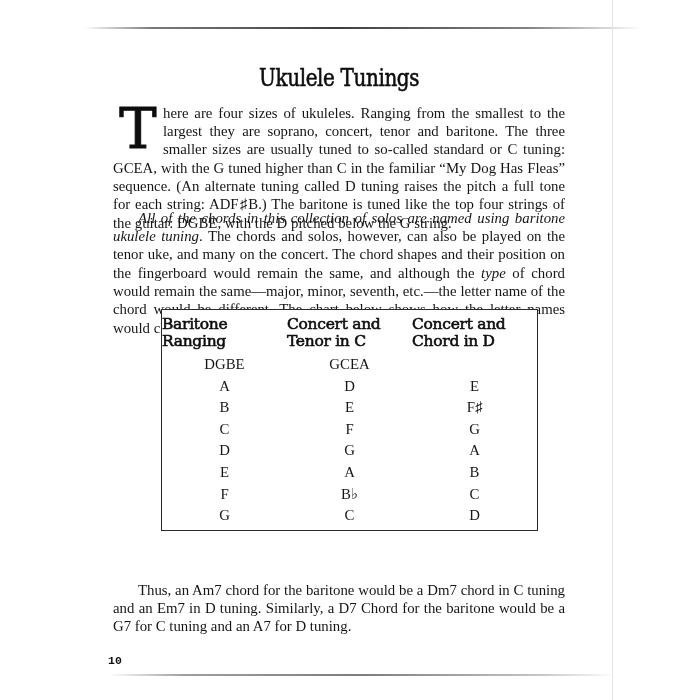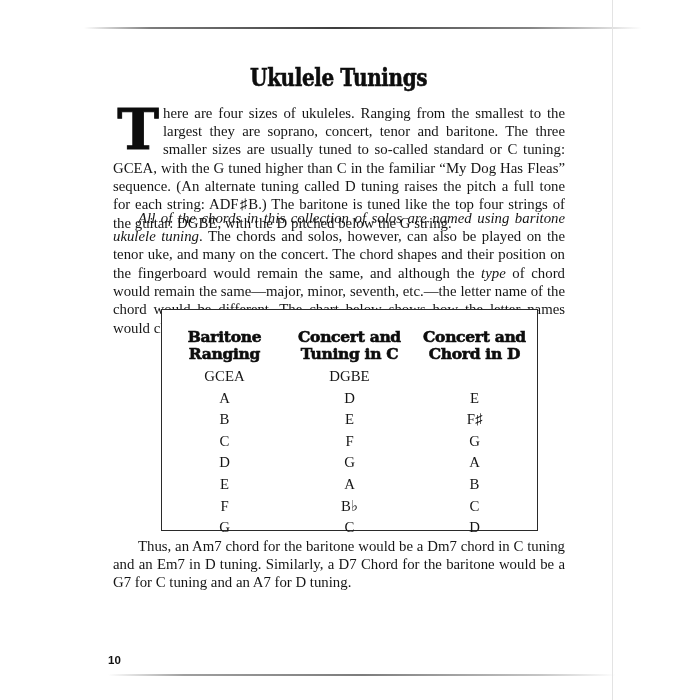--- a/index.html
+++ b/index.html
@@ -18,59 +18,59 @@
   .scan-line-bottom{
     position:absolute;top:674px;left:108px;width:508px;height:2px;border-radius:1px;
     background:linear-gradient(to right,
       rgba(160,160,160,0) 0%, rgba(135,135,135,.8) 15%,
       rgba(110,110,110,.9) 50%, rgba(150,150,150,.55) 85%, rgba(180,180,180,0) 100%);
   }
   .page-edge-right{
     position:absolute;top:0;left:612px;width:1px;height:700px;background:#e3e3e3;
   }
   .disp{
-    font-family:"DejaVu Serif",serif;font-weight:bold;
+    font-family:"DejaVu Serif",serif;font-weight:normal;
     -webkit-text-stroke:0.6px #0d0d0d;color:#0d0d0d;
   }
   .page-title{
     position:absolute;top:47px;left:113px;width:452px;
     text-align:center;font-size:25px;line-height:28px;letter-spacing:-0.5px;
   }
   .page-title .squeeze{display:inline-block;transform:scaleX(.8);transform-origin:50% 50%;}
   .para{
     position:absolute;left:113px;width:452px;
     font-size:14.8px;line-height:18.3px;text-align:justify;
   }
   #p1{top:89px;}
   #p2{top:194px;text-indent:25px;}
-  #p3{top:522px;text-indent:25px;}
+  #p3{top:566px;text-indent:25px;}
   .dropcap{
     float:left;width:50px;height:48px;
     font-size:56px;line-height:46px;text-align:center;
     -webkit-text-stroke:1px #0d0d0d;
     margin:2px 0 0 0;padding:0;
   }
   .ital{font-style:italic;}
   .chart-box{
     position:absolute;top:309px;left:161px;width:377px;height:222px;
     border:1.5px solid #2a2a2a;box-sizing:border-box;background:#fff;
   }
   .chart-headers{
     display:grid;grid-template-columns:repeat(3,1fr);
-    padding-top:6px;text-align:center;margin-top:12px;
+    padding-top:6px;
   }
   .chart-header div{font-size:15.5px;line-height:17px;letter-spacing:-0.3px;}
   .chart-rows{margin-top:4px;}
   .trow{
     display:grid;grid-template-columns:repeat(3,1fr);
     height:21.6px;line-height:21.6px;text-align:center;font-size:14.8px;
   }
   .page-number{
     position:absolute;top:654px;left:108px;
-    font-family:Liberation Sans, sans-serif;
+    font-family:Liberation Mono, monospace;
     font-weight:bold;font-size:11.5px;color:#111;
   }
 </style>
 </head>
 <body>
 
 <div class="scan-line-top"></div>
 <div class="scan-line-bottom"></div>
 <div class="page-edge-right"></div>
 
@@ -81,31 +81,31 @@
 <p class="para" id="p2"><span class="ital">All of the chords in this collection of solos are named using baritone ukulele tuning</span><span>. The chords and solos, however, can also be played on the tenor uke, and many on the concert. The chord shapes and their position on the fingerboard would remain the same, and although the </span><span class="ital">type</span><span> of chord would remain the same—major, minor, seventh, etc.—the letter name of the chord would be different. The chart below shows how the letter names would change:</span></p>
 
 <div class="chart-box">
   <div class="chart-headers">
     <div class="chart-header disp">
       <div>Baritone</div>
       <div>Ranging</div>
     </div>
     <div class="chart-header disp">
       <div>Concert and</div>
-      <div>Tuning in C</div>
+      <div>Tenor in C</div>
     </div>
     <div class="chart-header disp">
       <div>Concert and</div>
       <div>Chord in D</div>
     </div>
   </div>
   <div class="chart-rows">
     <div class="trow">
+      <span>DGBE</span>
       <span>GCEA</span>
-      <span>DGBE</span>
     </div>
     <div class="trow">
       <span>A</span>
       <span>D</span>
       <span>E</span>
     </div>
     <div class="trow">
       <span>B</span>
       <span>E</span>
       <span>F♯</span>

